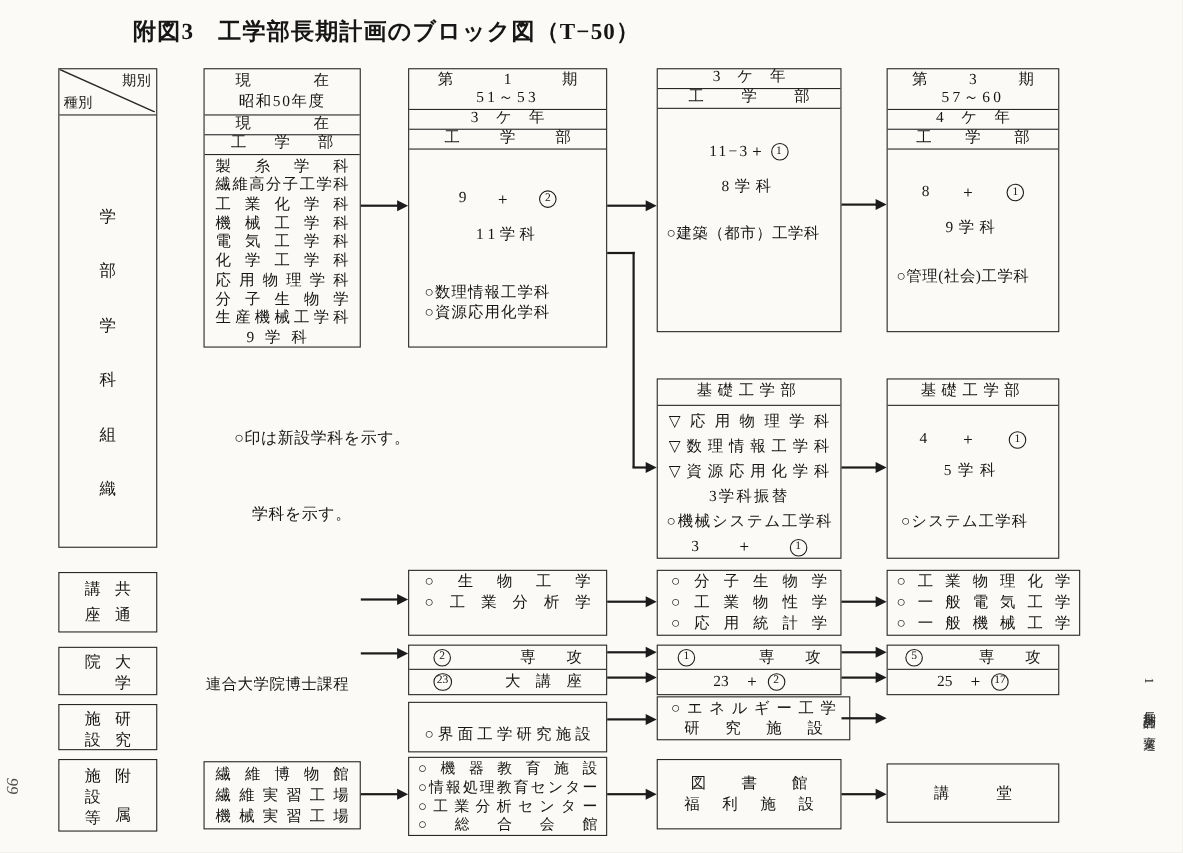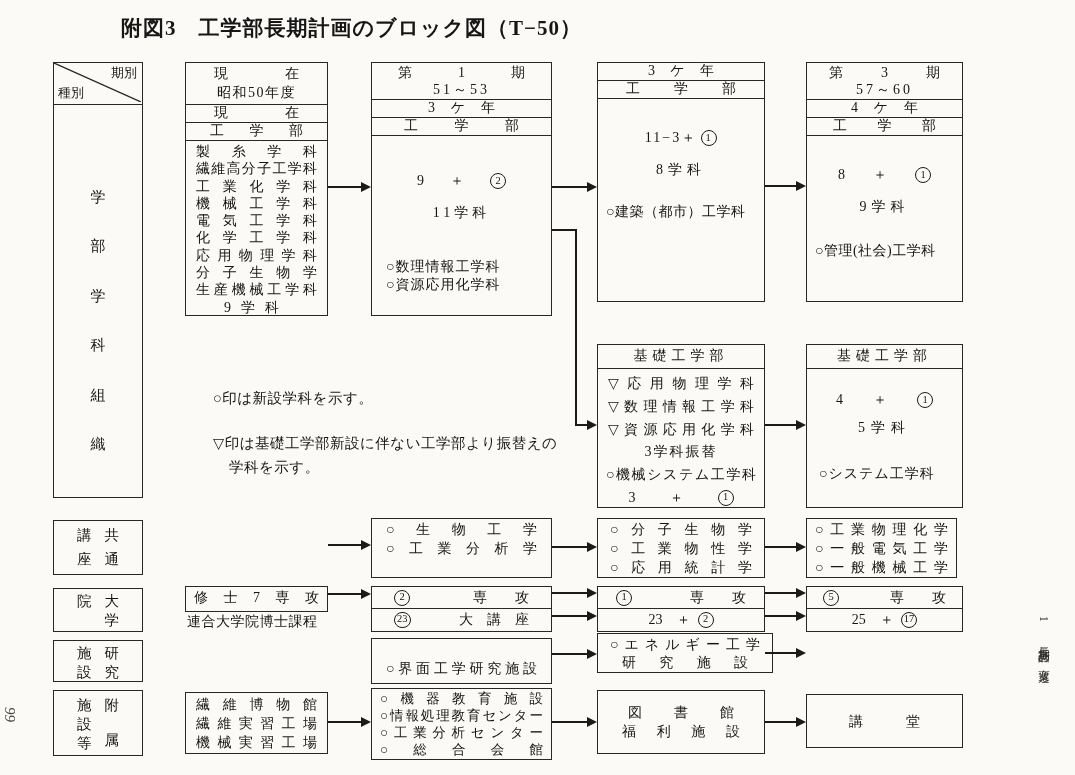--- a/index.html
+++ b/index.html
@@ -153,21 +153,20 @@
         <span>4</span>
         <span>＋</span>
         <span class="circ">1</span>
       </div>
       <div class="abs ct t14" style="left:0;top:50px;width:100%;letter-spacing:6px">5学科</div>
       <div class="abs t14" style="left:12px;top:96px;letter-spacing:1px">○システム工学科</div>
     </div>
   </div>
 
   <div class="abs" style="left:213px;top:389px;font-size:14.5px;letter-spacing:0.5px">○印は新設学科を示す。</div>
-  <div class="abs" style="left:213px;top:434px;font-size:14.5px;letter-spacing:0.5px">▽印は基礎工学部新設に伴ない工学部より振替えの</div>
   <div class="abs" style="left:229px;top:458px;font-size:14.5px;letter-spacing:0.5px">学科を示す。</div>
 
   <div class="box" style="left:53px;top:520px;width:90px;height:55px">
     <div style="display:flex;justify-content:center;gap:13px;height:100%;padding:5px 0">
       <div class="vcol" style="font-size:14.5px">
         <span>講</span>
         <span>座</span>
       </div>
       <div class="vcol" style="font-size:14.5px">
         <span>共</span>
@@ -181,41 +180,38 @@
       <div class="jt t14" style="padding:0 14px;line-height:19px">○工業分析学</div>
     </div>
   </div>
   <div class="box" style="left:597px;top:518px;width:168px;height:60px">
     <div style="padding-top:1px">
       <div class="jt t14" style="padding:0 12px;line-height:19px">○分子生物学</div>
       <div class="jt t14" style="padding:0 12px;line-height:19px">○工業物性学</div>
       <div class="jt t14" style="padding:0 12px;line-height:19px">○応用統計学</div>
     </div>
   </div>
-  <div class="box" style="left:806px;top:518px;width:151px;height:60px">
+  <div class="box" style="left:806px;top:518px;width:176px;height:60px">
     <div style="padding-top:1px">
       <div class="jt t14" style="padding:0 8px;line-height:19px">○工業物理化学</div>
       <div class="jt t14" style="padding:0 8px;line-height:19px">○一般電気工学</div>
       <div class="jt t14" style="padding:0 8px;line-height:19px">○一般機械工学</div>
     </div>
   </div>
 
   <div class="box" style="left:53px;top:588px;width:90px;height:44px">
     <div style="display:flex;justify-content:center;gap:13px;height:100%;padding:3px 0">
       <div style="font-size:14.5px">
         <span>院</span>
       </div>
       <div class="vcol" style="font-size:14.5px">
         <span>大</span>
         <span>学</span>
       </div>
     </div>
-  </div>
-  <div class="box" style="left:185px;top:586px;width:143px;height:26px">
-    <div class="jt t14" style="padding:0 8px;line-height:22px">修士7専攻</div>
   </div>
   <div class="abs t14" style="left:187px;top:613px;letter-spacing:0.5px">連合大学院博士課程</div>
 
   <div class="box" style="left:371px;top:586px;width:181px;height:46px">
     <div class="bb" style="height:22px;display:flex;align-items:center;justify-content:space-between;padding:0 22px;font-size:14px">
       <span class="circ">2</span>
       <span>専　　攻</span>
     </div>
     <div style="height:21px;display:flex;align-items:center;justify-content:space-between;padding:0 22px;font-size:14px">
       <span class="circ">23</span>

